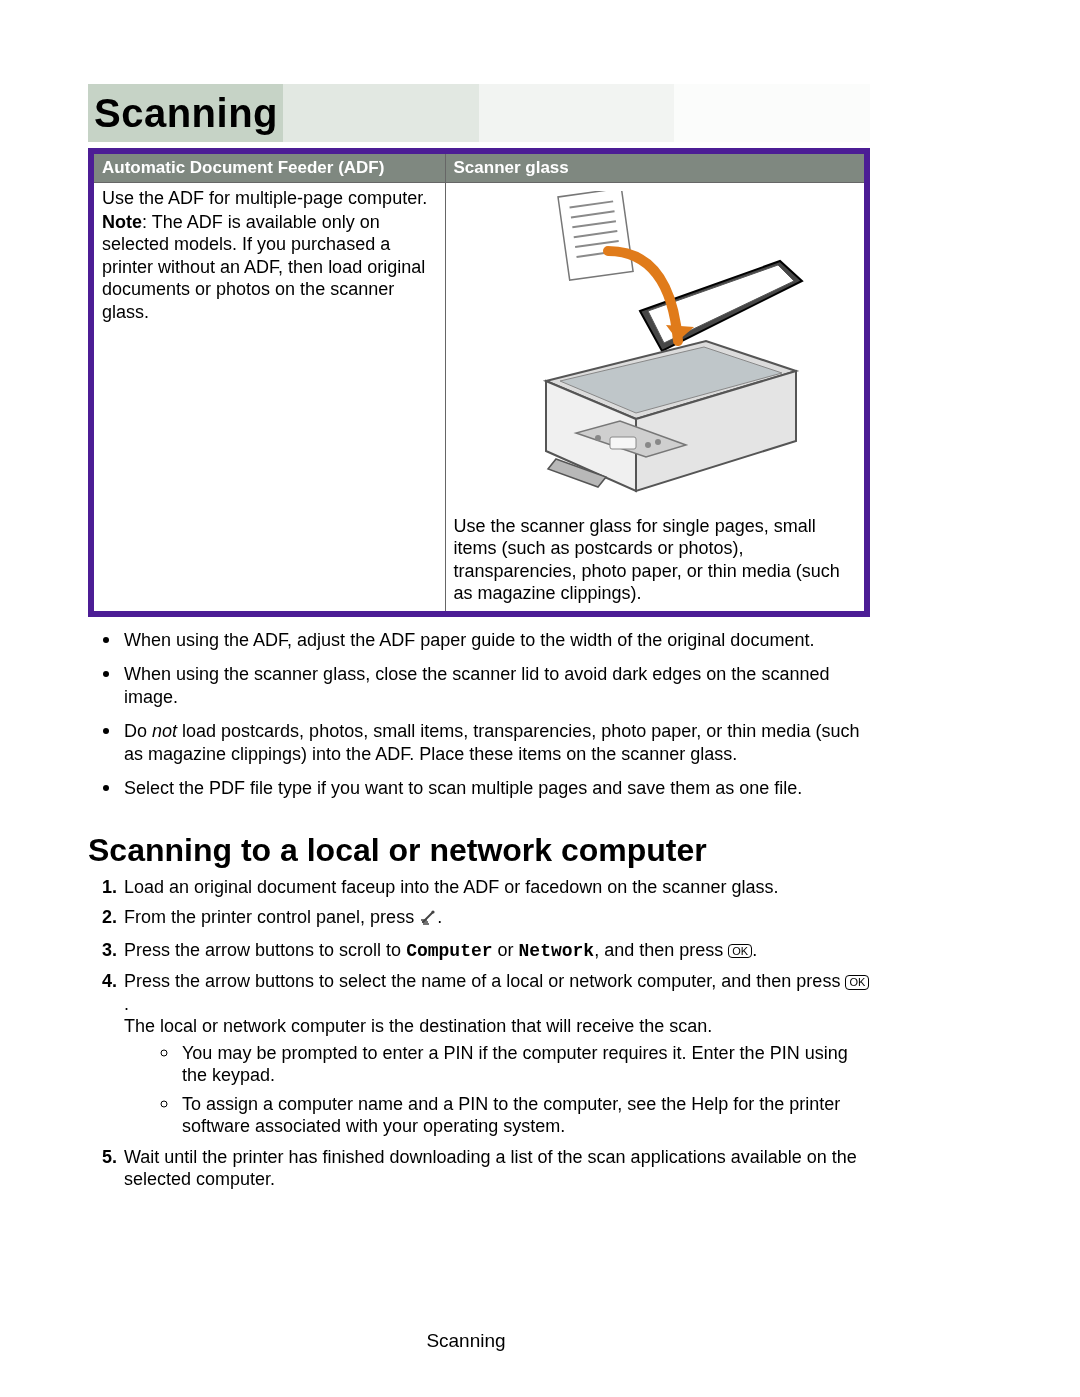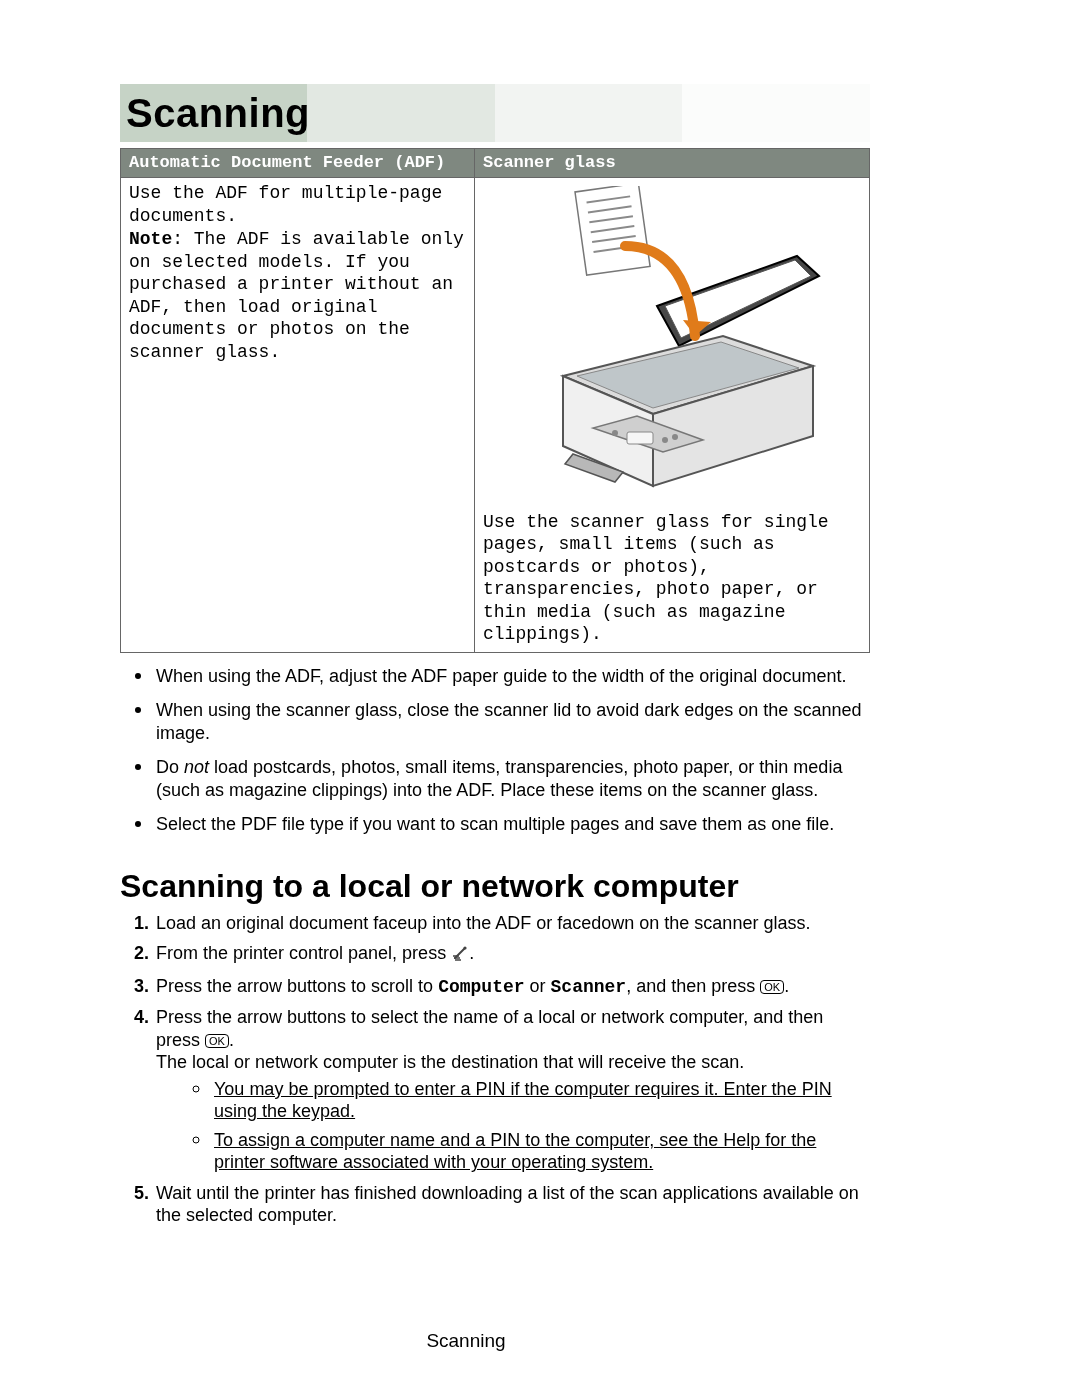--- a/index.html
+++ b/index.html
@@ -9,21 +9,21 @@
     font-family: "Myriad Pro", "Segoe UI", Arial, sans-serif;
     font-size: 18px;
     color: #000;
     line-height: 1.25;
   }
   .page {
     width: 932px;
     height: 1397px;
     position: relative;
     box-sizing: border-box;
-    padding: 84px 62px 60px 120px;
+    padding: 84px 62px 60px 88px;
   }
   
   .banner {
     position: relative;
     height: 58px;
     margin-bottom: 6px;
     background: linear-gradient(to right,
        #c6d3c6 0%, #c6d3c6 25%,
        #e2e8e2 25%, #e2e8e2 50%,
        #f2f4f2 50%, #f2f4f2 75%,
@@ -35,23 +35,22 @@
     margin: 0;
     padding-left: 6px;
     font-size: 40px;
     font-weight: 700;
     letter-spacing: 0.5px;
   }
   
   table.compare {
     border-collapse: collapse;
     width: 100%;
-    border: 1px solid #4c1d95;
+    border: 6px solid #4c1d95;
     table-layout: fixed;
-    font-family: Liberation Mono, monospace;
   }
   table.compare th {
     background: #7f8880;
     color: #fff;
     font-weight: 700;
     text-align: left;
     padding: 3px 8px 4px 8px;
     border: 1px solid #666;
     font-size: 17px;
   }
@@ -111,21 +110,20 @@
     font-family: Arial, sans-serif;
   }
   .scanicon {
     display: inline-block;
     vertical-align: -2px;
   }
   .notes-label { font-weight: 700; margin: 6px 0 2px 0; }
   ul.notes {
     margin: 0 0 0 0;
     padding-left: 56px;
-    text-decoration: underline;
   }
   ul.notes > li { margin: 2px 0 4px 0; padding-left: 2px; }
   ul.notes > li::marker { font-size: 20px; }
 
   
   .footer {
     position: absolute;
     bottom: 42px;
     left: 0; right: 0;
     text-align: center;
@@ -148,21 +146,21 @@
       </colgroup>
   <thead>
     <tr>
       <th>Automatic Document Feeder (ADF)</th>
       <th>Scanner glass</th>
     </tr>
   </thead>
   <tbody>
     <tr>
       <td class="adf-cell">
-        <p>Use the ADF for multiple-page documents.</p>
+        <p>Use the ADF for multiple-page computer.</p>
         <p>
           <b>Note</b><span>: The ADF is available only on selected models. If you purchased a printer without an ADF, then load original documents or photos on the scanner glass.</span>
         </p>
       </td>
       <td class="glass-cell">
         <div class="illus-wrap">
           <svg width="310" height="302" viewBox="0 0 310 302">
 
             <g transform="translate(130,10)">
               <path d="M10 110 L150 60 L172 80 L32 150 Z" fill="#474747" stroke="#000" stroke-width="2"></path>
@@ -221,21 +219,21 @@
   <li>
     <span>From the printer control panel, press </span><span class="scanicon"><svg width="18" height="16" viewBox="0 0 18 16">
             <path d="M4 13 L14 3" stroke="#444" stroke-width="2" stroke-linecap="round"></path>
             <path d="M2 11 L8 11" stroke="#444" stroke-width="1.5"></path>
             <path d="M3 13 L9 13" stroke="#444" stroke-width="1.5"></path>
             <path d="M4 15 L10 15" stroke="#444" stroke-width="1.5"></path>
             <circle cx="14" cy="3" r="1.6" fill="#444"></circle>
           </svg></span><span>.</span>
   </li>
   <li>
-    <span>Press the arrow buttons to scroll to </span><span class="mono">Computer</span><span> or </span><span class="mono">Scanner</span><span>, and then press </span><span class="ok-btn">OK</span><span>.</span>
+    <span>Press the arrow buttons to scroll to </span><span class="mono">Computer</span><span> or </span><span class="mono">Network</span><span>, and then press </span><span class="ok-btn">OK</span><span>.</span>
   </li>
   <li>
     <span>Press the arrow buttons to select the name of a local or network computer, and then press </span><span class="ok-btn">OK</span><span>.</span>
     <div>The local or network computer is the destination that will receive the scan.</div>
     <ul class="notes">
       <li>You may be prompted to enter a PIN if the computer requires it. Enter the PIN using the keypad.</li>
       <li>To assign a computer name and a PIN to the computer, see the Help for the printer software associated with your operating system.</li>
     </ul>
   </li>
   <li>Wait until the printer has finished downloading a list of the scan applications available on the selected computer.</li>

